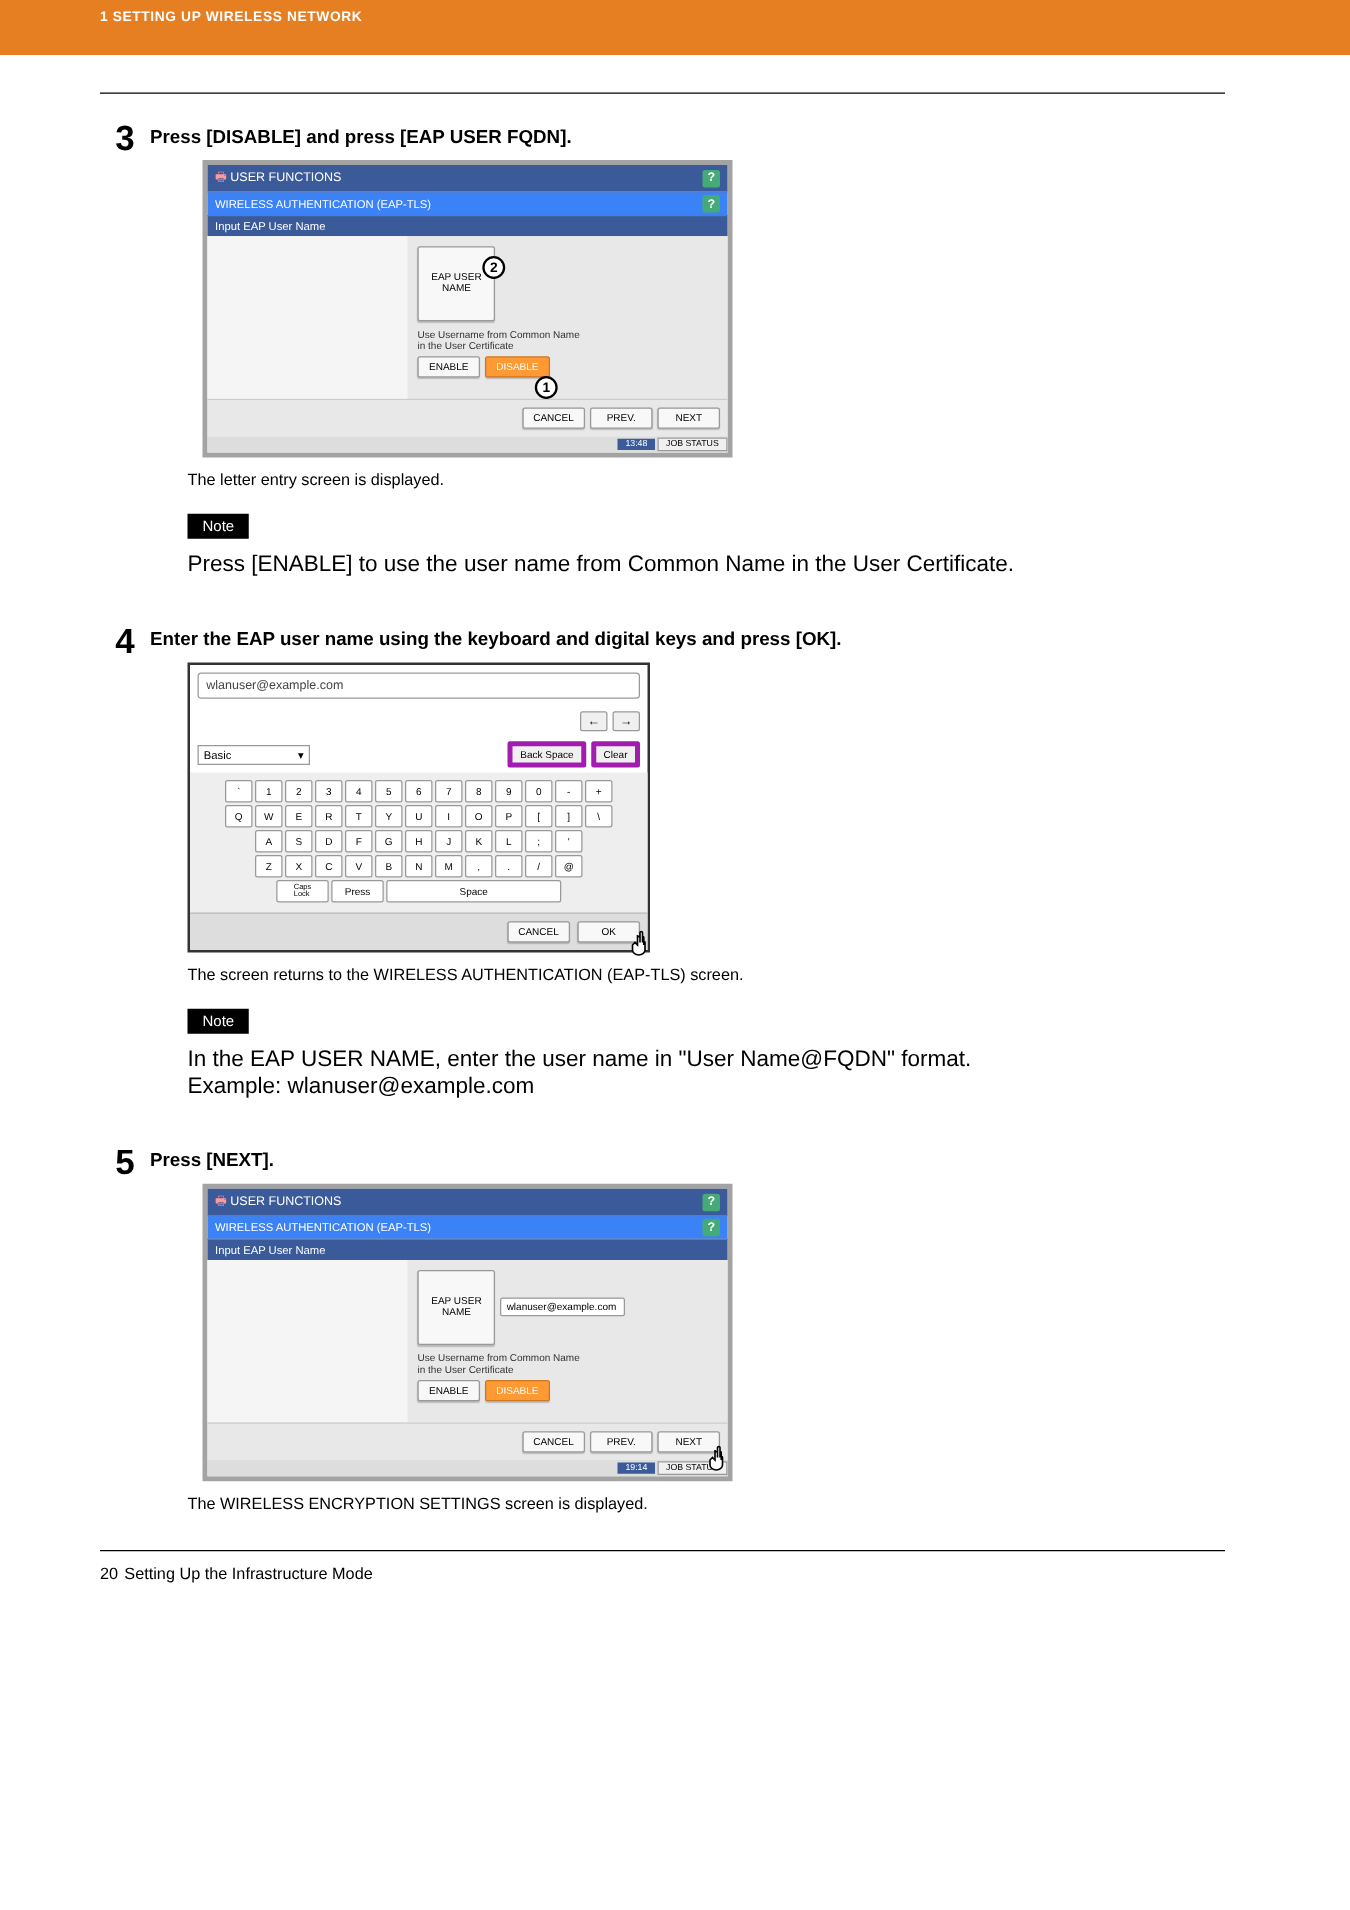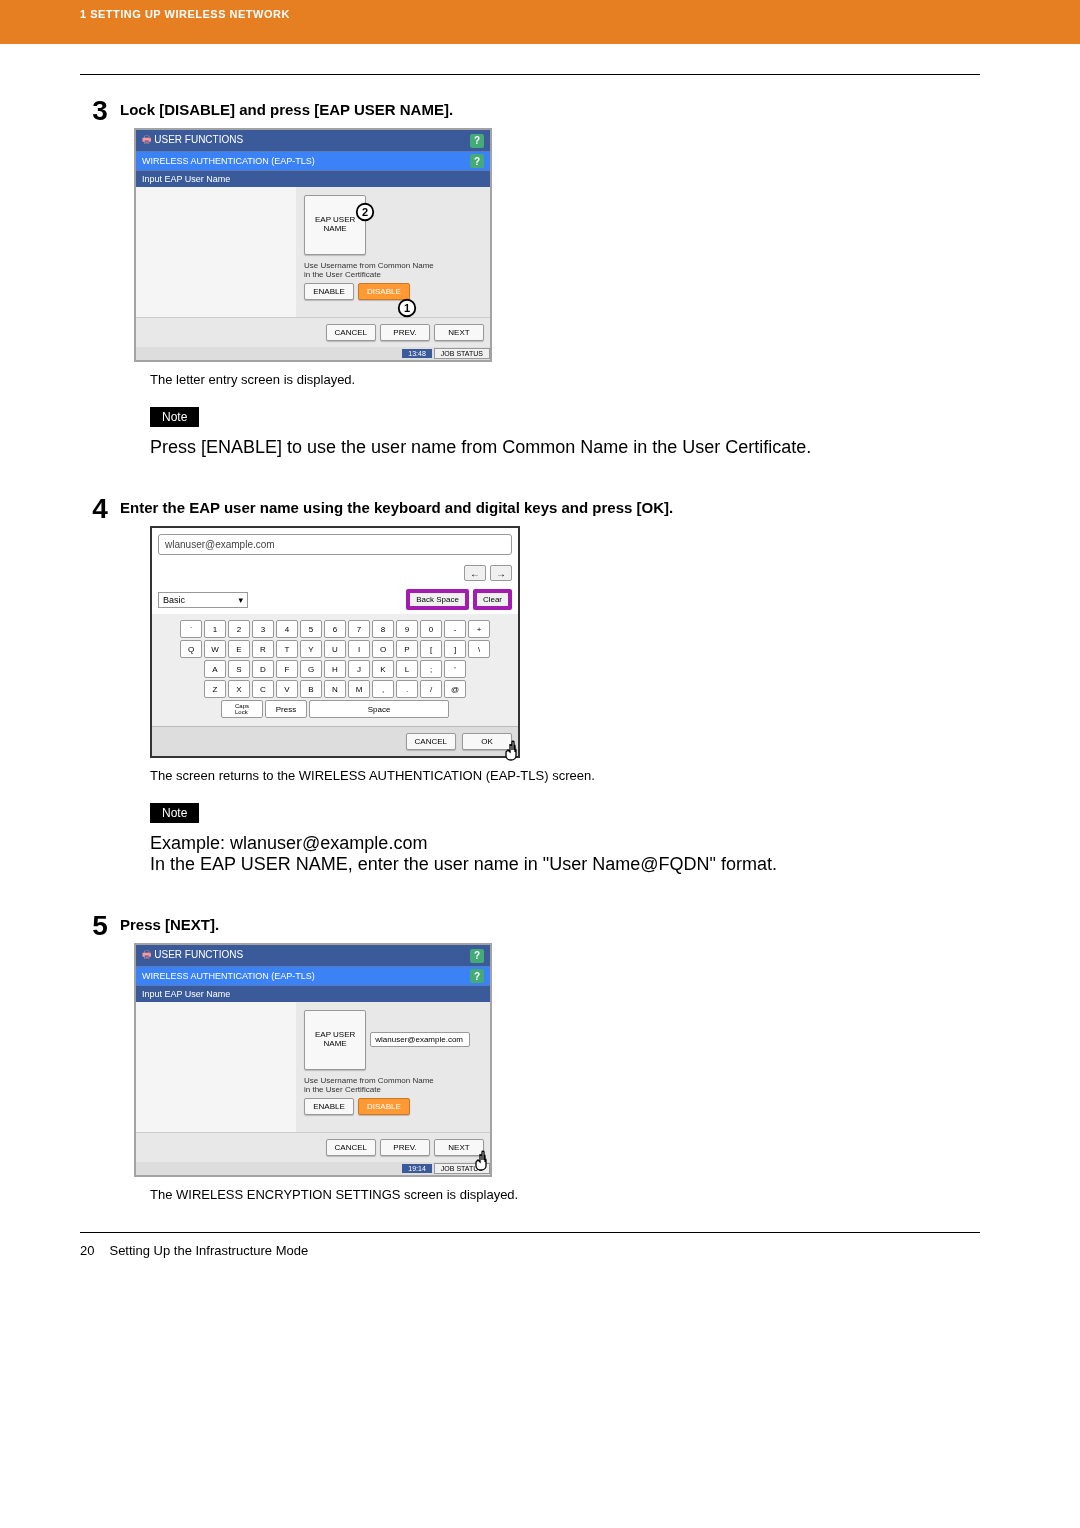--- a/index.html
+++ b/index.html
@@ -5,21 +5,21 @@
 * { margin: 0; padding: 0; box-sizing: border-box; }
 body { font-family: Arial, sans-serif; font-size: 13px; color: #000; background: #fff; width: 1080px; }
 .page { padding: 0 0 40px 0; }
 .header-bar { background: #e67e22; color: #fff; padding: 8px 20px 24px 80px; font-size: 11px; font-weight: bold; letter-spacing: 0.5px; }
 .content { padding: 30px 100px 0 80px; }
 .hr-line { border: none; border-top: 1px solid #000; margin-bottom: 20px; }
 .step { display: flex; margin-bottom: 15px; }
 .step-num { font-size: 28px; font-weight: bold; font-family: Arial, sans-serif; width: 40px; flex-shrink: 0; text-align: center; }
 .step-body { flex: 1; }
 .step-title { font-weight: bold; font-size: 15px; margin-bottom: 10px; margin-top: 6px; }
-.screenshot { position: relative; width: 358px; border: 2px solid #a3a3a3; margin-bottom: 10px; margin-left: 14px; }
+.screenshot { position: relative; width: 424px; border: 4px solid #a3a3a3; margin-bottom: 10px; margin-left: 42px; }
 .ss-titlebar { background: #3a5a99; color: #fff; font-size: 10px; padding: 2px 6px; display: flex; align-items: center; justify-content: space-between; }
 .help-q { background: #4a7; color: #fff; width: 14px; height: 14px; display: inline-flex; align-items: center; justify-content: center; font-weight: bold; font-size: 10px; border-radius: 2px; }
 .ss-subtitle { background: #3b82f6; color: #fff; font-size: 9px; padding: 2px 6px; border-top: 1px solid #5a7ab9; display: flex; justify-content: space-between; align-items: center; }
 .ss-breadcrumb { background: #3a5a99; color: #fff; font-size: 9px; padding: 3px 6px; border-top: 1px solid #5a7ab9; }
 .ss-main { background: #e8e8e8; display: flex; min-height: 130px; }
 .ss-left { width: 160px; background: #f5f5f5; }
 .ss-right { flex: 1; padding: 8px; position: relative; }
 .ss-btn { display: inline-block; background: #f8f8f8; border: 1px solid #999; border-radius: 2px; padding: 3px 8px; font-size: 8px; text-align: center; min-width: 50px; cursor: default; box-shadow: 0 1px 1px rgba(0,0,0,0.2); }
 .ss-btn.big { padding: 20px 10px; font-size: 8px; line-height: 1.1; }
 .ss-btn.orange { background: #ff9933; color: #fff; border-color: #cc7722; }
@@ -42,36 +42,36 @@
 .kb-select { background: #fff; border: 1px solid #999; font-size: 9px; padding: 2px 4px; width: 90px; display: flex; justify-content: space-between; align-items: center; }
 .kb-ctrl-btn { background: #f0f0f0; border: 4px solid #a21caf; border-radius: 2px; padding: 2px 6px; font-size: 8px; }
 .kb-keys { padding: 6px; background: #eee; }
 .kb-row { display: flex; justify-content: center; gap: 2px; margin-bottom: 2px; }
 .kb-key { background: #fff; border: 1px solid #999; border-radius: 2px; width: 22px; height: 18px; display: flex; align-items: center; justify-content: center; font-size: 8px; }
 .kb-key.wide { width: 42px; }
 .kb-key.space { width: 140px; }
 .kb-footer { display: flex; justify-content: flex-end; gap: 6px; padding: 6px; background: #ddd; border-top: 1px solid #bbb; }
 .finger-icon { position: absolute; width: 24px; height: 24px; }
 .finger-icon svg { width: 24px; height: 24px; }
-.footer-bar { border-top: 1px solid #000; padding-top: 10px; font-size: 13px; display: flex; gap: 15px; }
+.footer-bar { border-top: 1px solid #000; padding-top: 10px; font-size: 13px; display: flex; gap: 5px; }
 .page-num { }
 .eap-val { background: #fff; border: 1px solid #999; border-radius: 2px; font-size: 8px; padding: 2px 4px; min-width: 100px; display: inline-block; }
 </style>
 </head>
 <body>
 
 <div class="page">
   <div class="header-bar">1 SETTING UP WIRELESS NETWORK</div>
   <div class="content">
     <hr class="hr-line">
 
     <div class="step">
       <div class="step-num">3</div>
       <div class="step-body">
-        <div class="step-title">Lock [DISABLE] and press [EAP USER NAME].</div>
+        <div class="step-title">Press [DISABLE] and press [EAP USER FQDN].</div>
 
         <div class="screenshot">
           <div class="ss-titlebar">
             <span><span style="color:#f99">🖶</span> <span>USER FUNCTIONS</span></span>
             <span class="help-q">?</span>
           </div>
           <div class="ss-subtitle">
             <span>WIRELESS AUTHENTICATION (EAP-TLS)</span>
             <span class="help-q">?</span>
           </div>
@@ -212,22 +212,22 @@
           <span class="finger-icon" style="bottom:-8px; right:-6px;">
             <svg viewBox="0 0 24 24">
                 <path d="M10 4v8l-2-2-2 2v4c0 2 2 4 5 4s5-2 5-4v-6c0-1-1-1-1 0v2-6c0-1-1-1-1 0v4-8c0-1-2-1-2 0v8-4c0-1-2-1-2 0z" fill="#fff" stroke="#000" stroke-width="1.3"></path>
               </svg>
           </span>
         </div>
 
         <div class="text-line">The screen returns to the WIRELESS AUTHENTICATION (EAP-TLS) screen.</div>
         <div class="note-badge">Note</div>
         <div class="note-text">
+          <div>In the EAP USER NAME, enter the user name in "User Name@FQDN" format.</div>
           <div>Example: wlanuser@example.com</div>
-          <div>In the EAP USER NAME, enter the user name in "User Name@FQDN" format.</div>
         </div>
       </div>
     </div>
 
     <div class="step">
       <div class="step-num">5</div>
       <div class="step-body">
         <div class="step-title">Press [NEXT].</div>
 
         <div class="screenshot">

